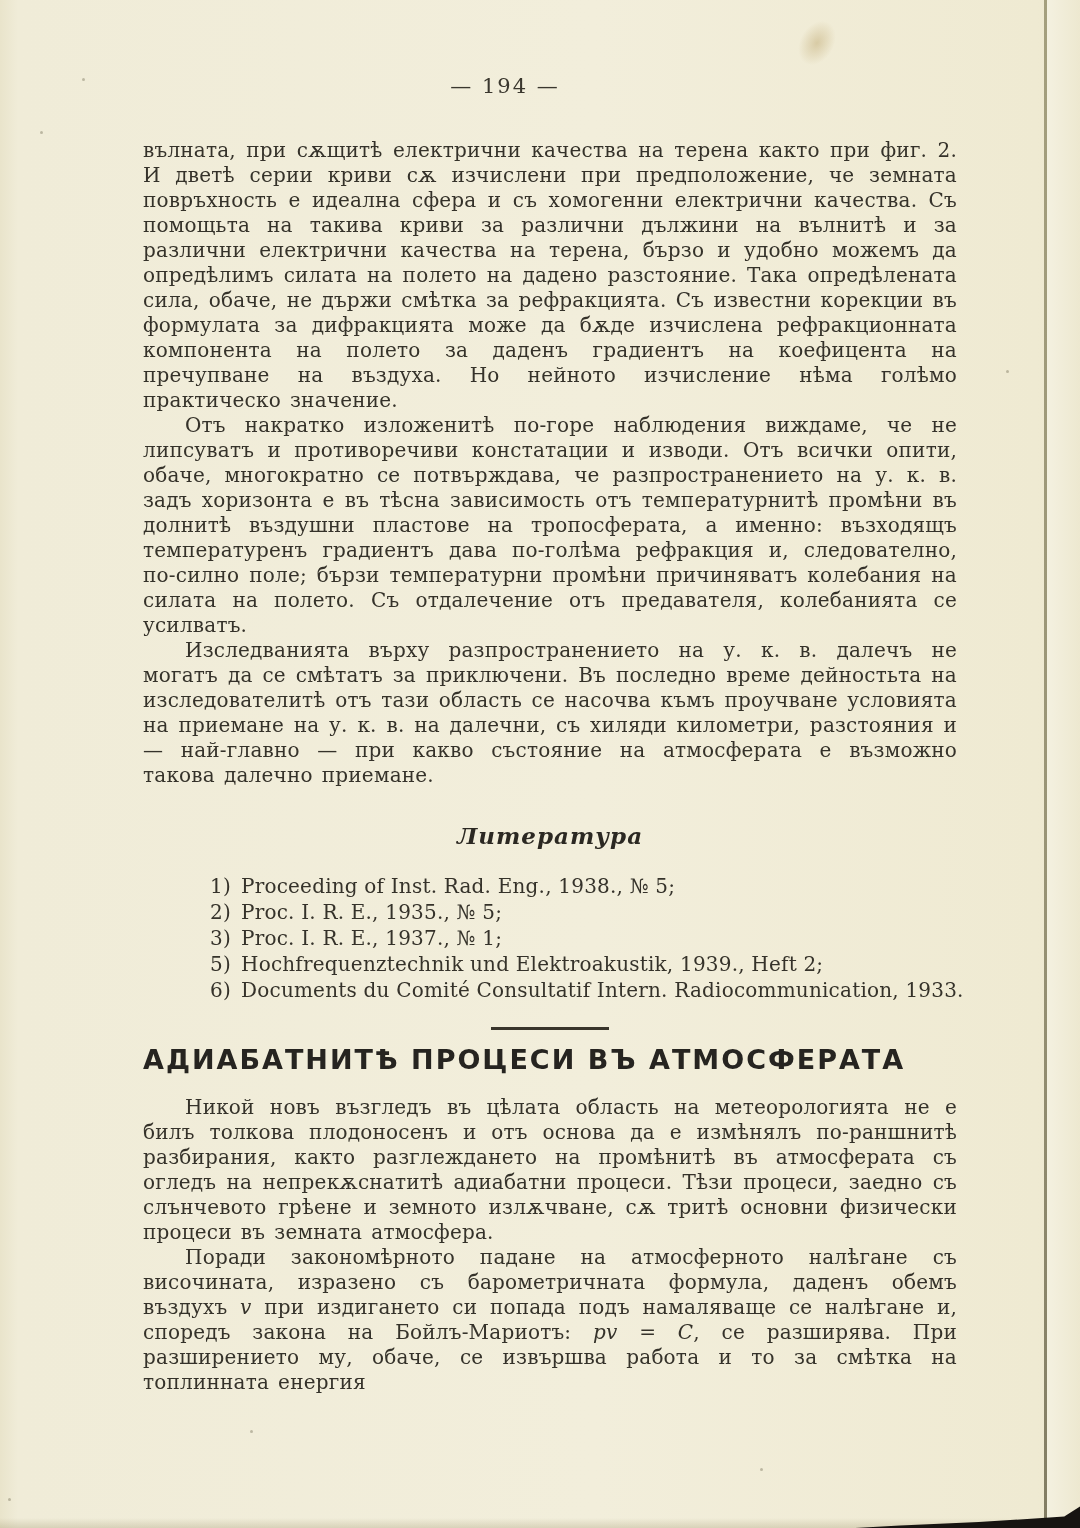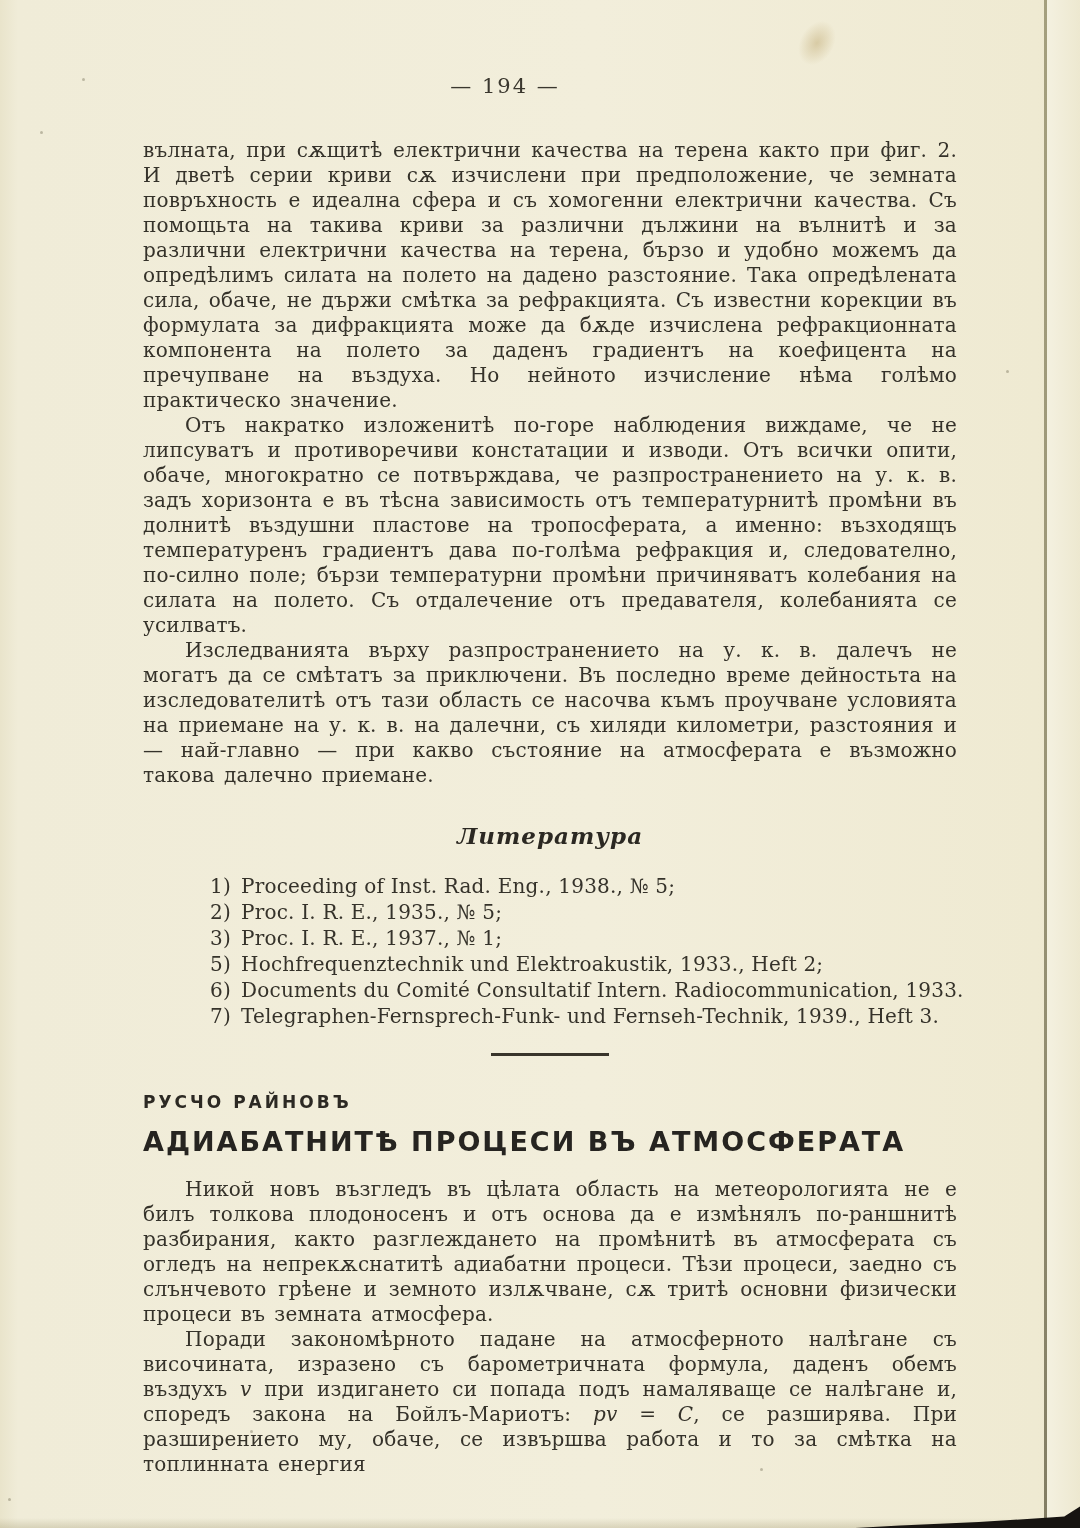--- a/index.html
+++ b/index.html
@@ -151,28 +151,26 @@
         <p class="body-p"><span>вълната, при сѫщитѣ електрични качества на терена както при фиг. 2. И дветѣ серии криви сѫ изчислени при предположение, че земната повръхность е идеална сфера и съ хомогенни електрични качества. Съ помощьта на такива криви за различни дължини на вълнитѣ и за различни електрични качества на терена, бързо и удобно можемъ да опредѣлимъ силата на полето на дадено разстояние. Така опредѣлената сила, обаче, не държи смѣтка за рефракцията. Съ известни корекции въ формулата за дифракцията може да бѫде изчислена рефракционната компонента на полето за даденъ градиентъ на коефицента на пречупване на въздуха. Но нейното изчисление нѣма голѣмо практическо значение.</span></p>
         <p class="body-p indent"><span>Отъ накратко изложенитѣ по-горе наблюдения виждаме, че не липсуватъ и противоречиви констатации и изводи. Отъ всички опити, обаче, многократно се потвърждава, че разпространението на у. к. в. задъ хоризонта е въ тѣсна зависимость отъ температурнитѣ промѣни въ долнитѣ въздушни пластове на тропосферата, а именно: възходящъ температуренъ градиентъ дава по-голѣма рефракция и, следователно, по-силно поле; бързи температурни промѣни причиняватъ колебания на силата на полето. Съ отдалечение отъ предавателя, колебанията се усилватъ.</span></p>
         <p class="body-p indent"><span>Изследванията върху разпространението на у. к. в. далечъ не могатъ да се смѣтатъ за приключени. Въ последно време дейностьта на изследователитѣ отъ тази область се насочва къмъ проучване условията на приемане на у. к. в. на далечни, съ хиляди километри, разстояния и — най-главно — при какво състояние на атмосферата е възможно такова далечно приемане.</span></p>
       </div>
 
     <h2 class="lit-heading">Литература</h2>
     <div class="lit-list" id="lit-list">
         <div class="lit-row"><span class="lit-num">1)</span><span>Proceeding of Inst. Rad. Eng., 1938., № 5;</span></div>
         <div class="lit-row"><span class="lit-num">2)</span><span>Proc. I. R. E., 1935., № 5;</span></div>
         <div class="lit-row"><span class="lit-num">3)</span><span>Proc. I. R. E., 1937., № 1;</span></div>
-        <div class="lit-row"><span class="lit-num">5)</span><span>Hochfrequenztechnik und Elektroakustik, 1933., Heft 2;</span></div>
+        <div class="lit-row"><span class="lit-num">5)</span><span>Hochfrequenztechnik und Elektroakustik, 1939., Heft 2;</span></div>
         <div class="lit-row"><span class="lit-num">6)</span><span>Documents du Comité Consultatif Intern. Radiocommunication, 1933.</span></div>
-        <div class="lit-row"><span class="lit-num">7)</span><span>Telegraphen-Fernsprech-Funk- und Fernseh-Technik, 1939., Heft 3.</span></div>
       </div>
 
     <div class="separator"></div>
 
-    <div class="author">РУСЧО РАЙНОВЪ</div>
     <h1 class="article-title">АДИАБАТНИТѢ ПРОЦЕСИ ВЪ АТМОСФЕРАТА</h1>
 
     <div class="article-body" id="article-paragraphs">
         <p class="body-p indent"><span>Никой новъ възгледъ въ цѣлата область на метеорологията не е билъ толкова плодоносенъ и отъ основа да е измѣнялъ по-раншнитѣ разбирания, както разглеждането на промѣнитѣ въ атмосферата съ огледъ на непрекѫснатитѣ адиабатни процеси. Тѣзи процеси, заедно съ слънчевото грѣене и земното излѫчване, сѫ тритѣ основни физически процеси въ земната атмосфера.</span></p>
         <p class="body-p indent"><span>Поради закономѣрното падане на атмосферното налѣгане съ височината, изразено съ барометричната формула, даденъ обемъ въздухъ </span><span class="math">v</span><span> при издигането си попада подъ намаляваще се налѣгане и, споредъ закона на Бойлъ-Мариотъ: </span><span class="math">pv = C</span><span>, се разширява. При разширението му, обаче, се извършва работа и то за смѣтка на топлинната енергия</span></p>
       </div>
   </div>
 
   <div class="smudge"></div>
   <div class="right-edge-strip"></div>

